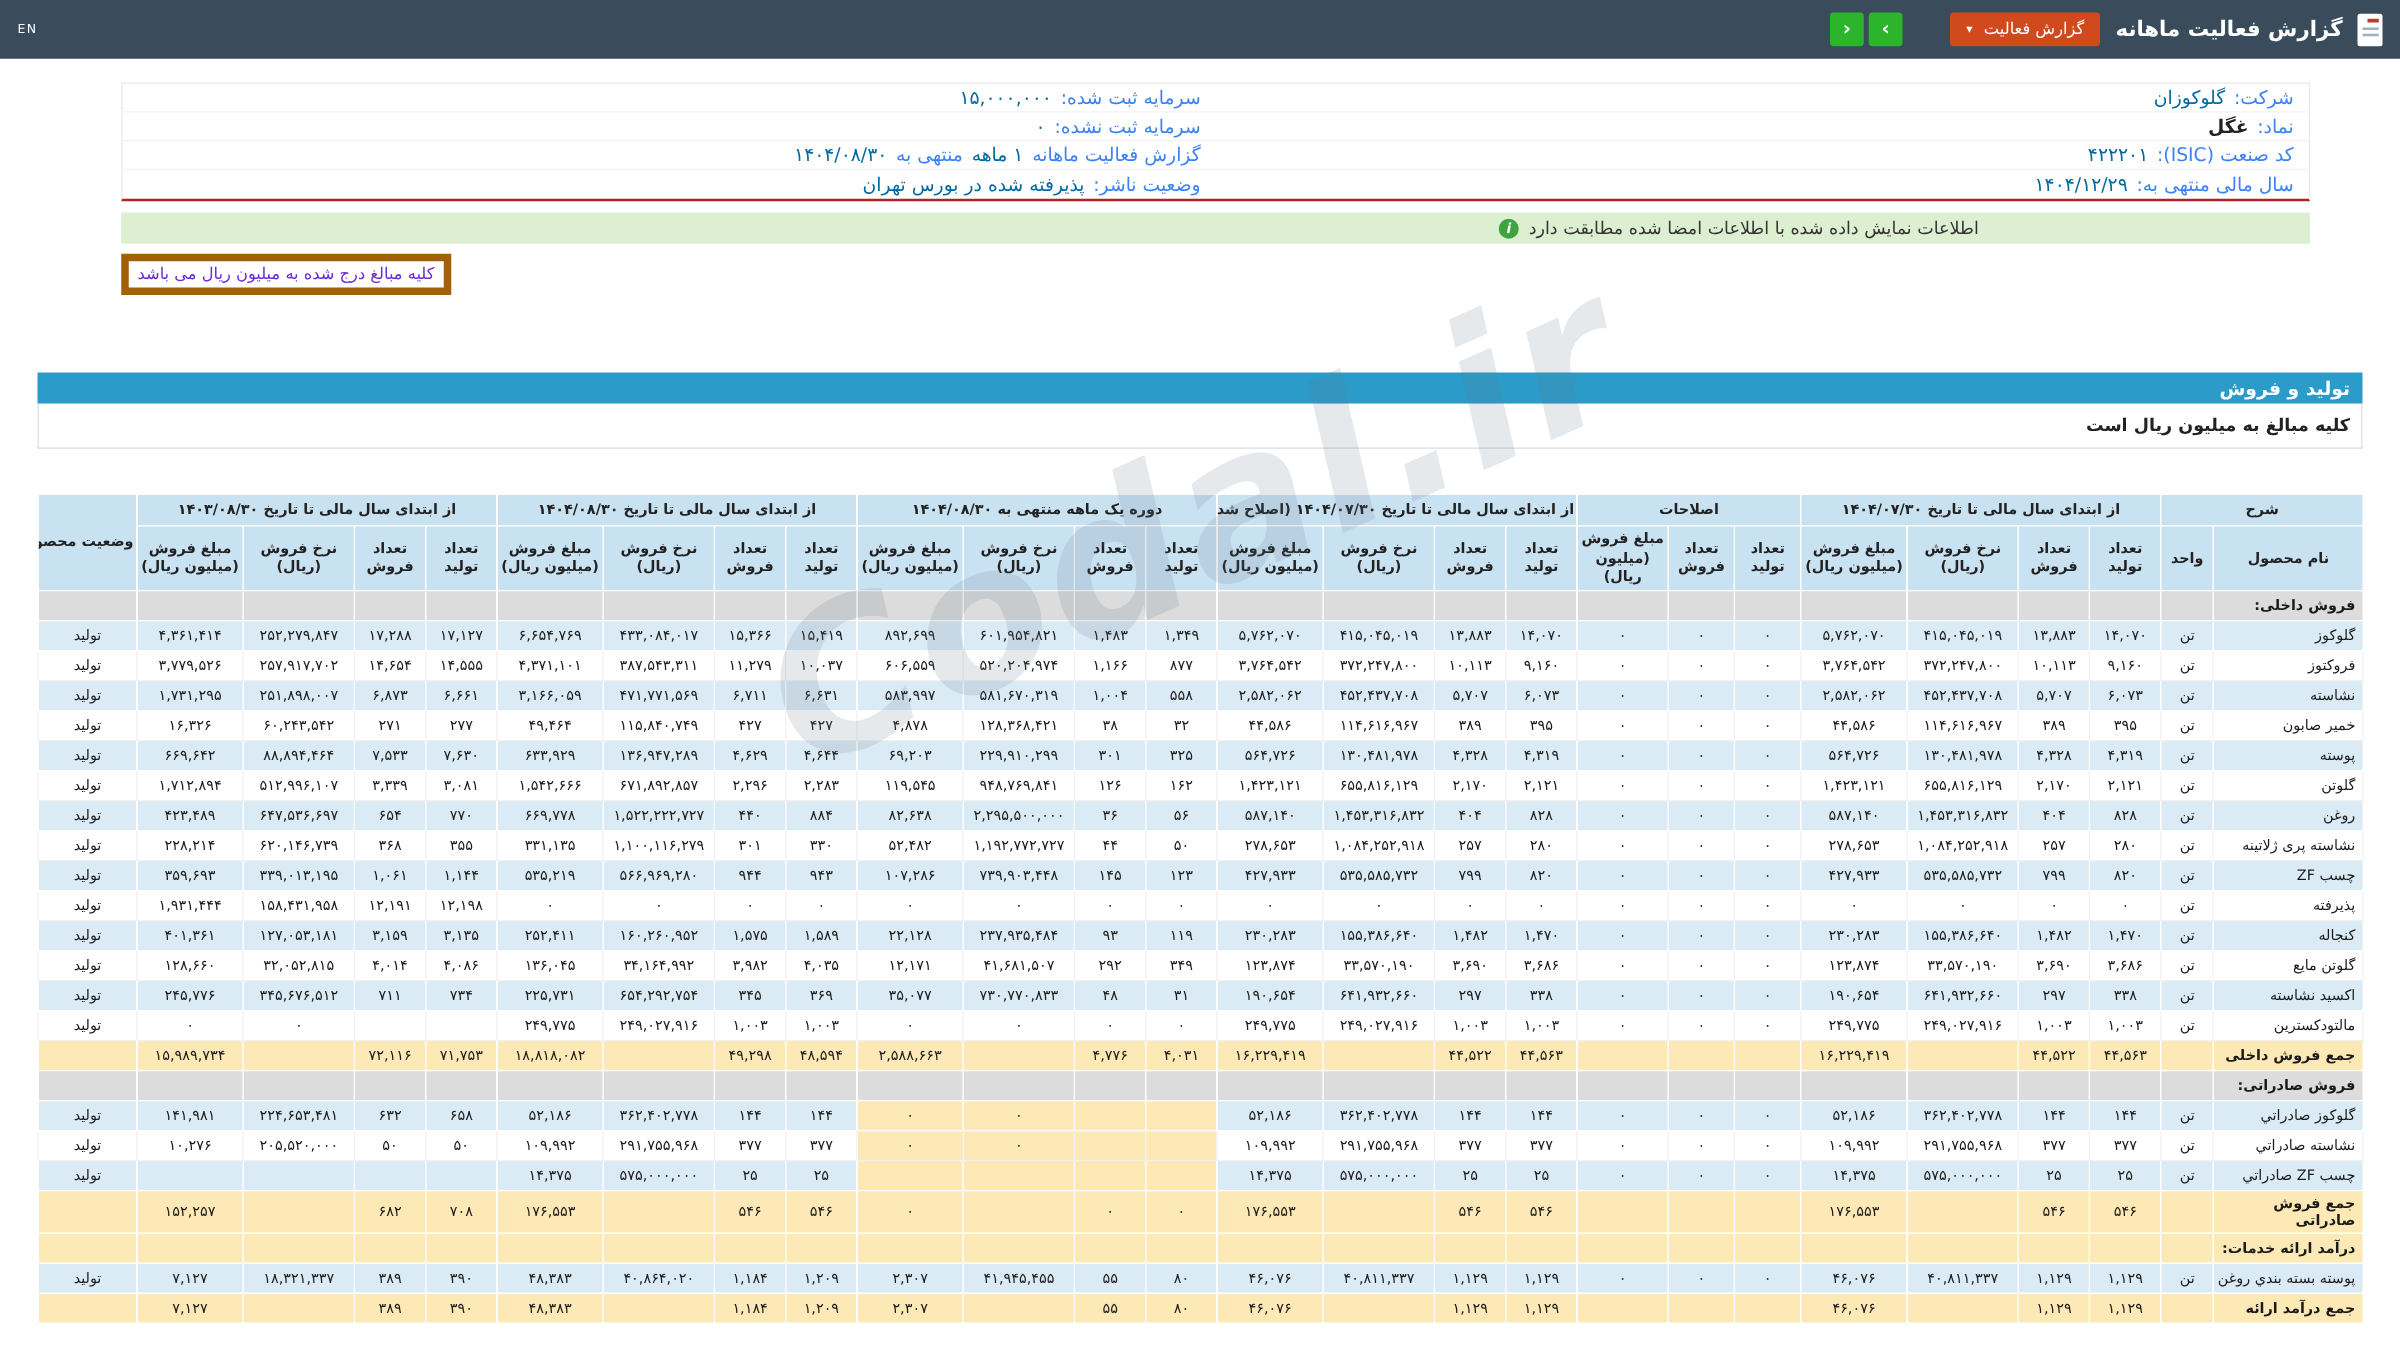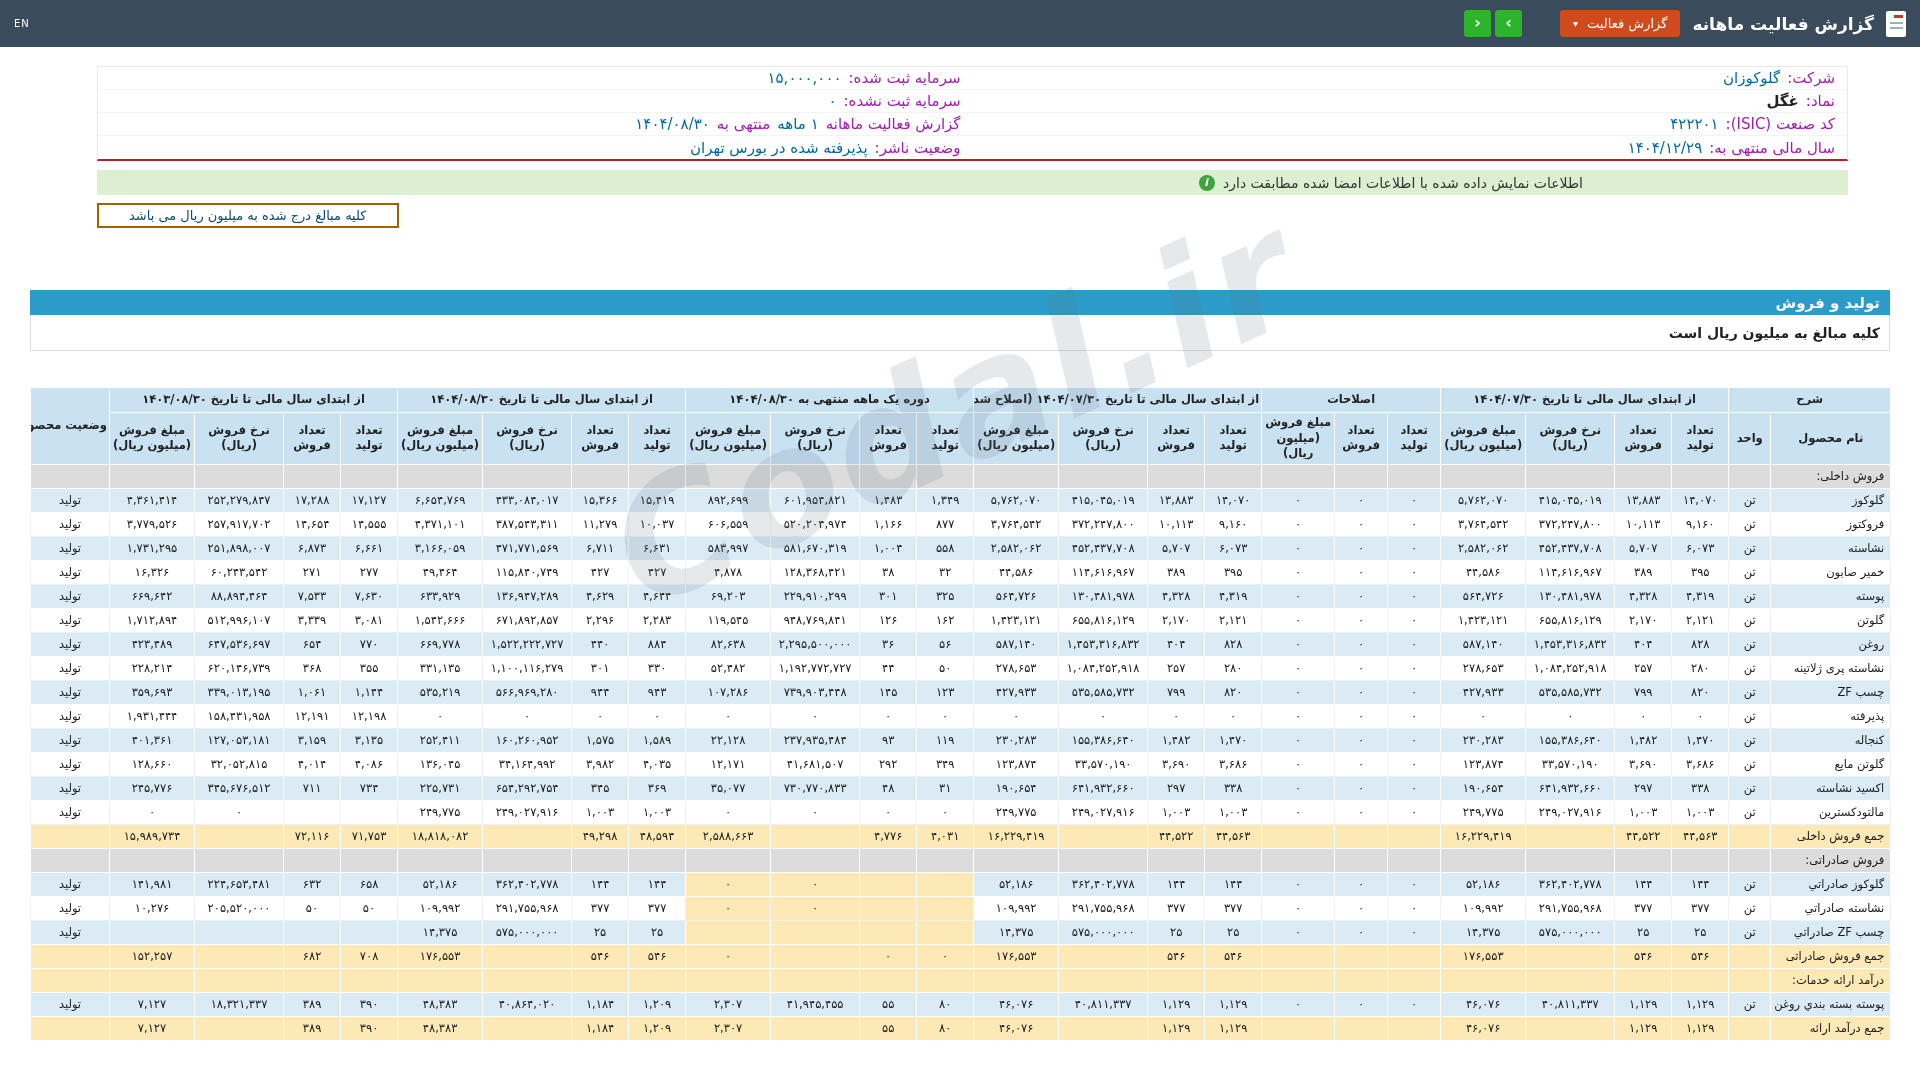--- a/index.html
+++ b/index.html
@@ -16,48 +16,48 @@
   .caret{font-size:10px;line-height:1}
   .nav-group{display:flex;gap:4px;margin-right:26px}
   .nav-btn{width:27px;height:27px;background:#2cb52c;color:#fff;border:none;border-radius:3px;font-size:16px;font-weight:bold;cursor:pointer;display:flex;align-items:center;justify-content:center;font-family:inherit;padding-bottom:3px}
   .lang{color:#fff;font-size:10px;margin-right:auto;cursor:pointer;letter-spacing:1px}
 
   
   .info{margin:19px 72px 0 97px;border:1px solid #e9e9e9;border-bottom:2px solid #b22222;direction:rtl;display:grid;grid-template-columns:1fr 1fr;font-size:15px;background:#fff}
   .info-col{display:flex;flex-direction:column}
   .info-row{display:flex;gap:7px;padding:2px 12px;height:23px;align-items:center;border-bottom:1px solid #f3f3f3;white-space:nowrap}
   .info-col .info-row:last-child{border-bottom:none}
-  .lbl{color:#a21caf}
+  .lbl{color:#3b82f6}
   .v-orange{color:#0369a1}
   .v-dark{color:#222;font-weight:bold}
 
   
   .banner{margin:9px 72px 0 97px;background:#dcefd0;height:25px;display:flex;direction:rtl;align-items:center;gap:8px;padding-right:265px;font-size:14px;color:#333}
   .info-icon{width:16px;height:16px;border-radius:50%;background:#3fa33f;color:#fff;font-size:11px;font-weight:bold;display:flex;align-items:center;justify-content:center;flex:0 0 auto;font-style:italic}
 
   
   .notebox-wrap{margin:8px 72px 0 97px;direction:rtl;display:flex;justify-content:flex-end}
-  .notebox{border:2px solid #a16207;padding:3px 30px;font-size:13px;color:#0c4a6e;background:#fff;white-space:nowrap}
+  .notebox{border:6px solid #a16207;padding:3px 7px;font-size:13px;color:#6d28d9;background:#fff;white-space:nowrap}
 
   
   .section-bar{margin:62px 30px 0;height:25px;background:#2b9cc9;color:#fff;font-weight:bold;font-size:15px;display:flex;align-items:center;direction:rtl;padding:0 10px}
   .amounts-note{margin:0 30px;border:1px solid #ddd;border-top:none;height:36px;display:flex;align-items:center;direction:rtl;padding:0 9px;font-size:14px;font-weight:bold;color:#222;background:#fff}
 
   
   .table-wrap{margin:36px 30px 0;position:relative}
   .prod-table{width:1860px;border-collapse:collapse;table-layout:fixed;direction:rtl;color:#1a1a1a}
   .prod-table th,.prod-table td{border:1px solid #fff;padding:2px;text-align:center;vertical-align:middle;overflow:hidden}
   .prod-table thead th{background:#c9e2f2;font-weight:bold;font-size:11.5px;line-height:1.35;color:#222}
   .prod-table thead tr:first-child th{height:25px;white-space:nowrap}
   .prod-table thead th.status-h{white-space:normal}
   .prod-table thead tr:nth-child(2) th{height:46px}
   .prod-table td{height:24px;font-size:11.5px;line-height:1.3}
   .c-num{direction:ltr}
   .prod-table td.c-name{text-align:right;padding-right:6px}
-  .sec-label{font-weight:normal}
+  .sec-label{font-weight:bold}
   tr.stripe-b td{background:#daebf6}
   tr.stripe-w td{background:#fff;border-color:#f1f1f1}
   tr.sec-gray td{background:#dcdcdc}
   tr.sec-cream td{background:#fce9b6}
   tr.total td{background:#fce9b6}
   .prod-table td.hl{background:#fce9b6}
 
   
   .watermark{position:absolute;top:-70px;left:560px;transform:rotate(-24deg);font-size:160px;font-style:italic;font-weight:bold;color:rgba(100,120,135,0.16);pointer-events:none;z-index:4;direction:ltr;white-space:nowrap;letter-spacing:4px}
 </style>

